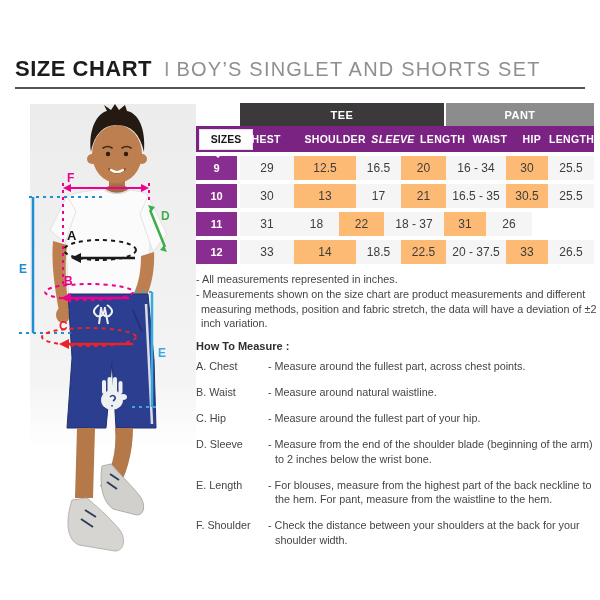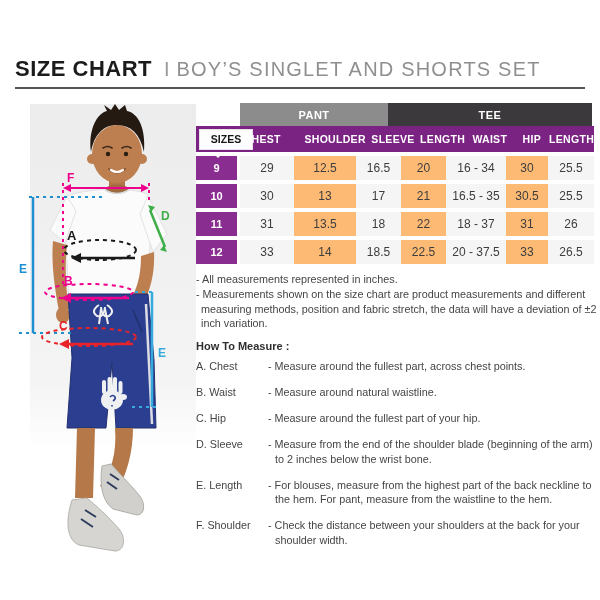--- a/index.html
+++ b/index.html
@@ -52,30 +52,30 @@
 <div class="hdr">
   <span class="t1">SIZE CHART</span>
   <span class="sep">I</span>
   <span class="t2">BOY’S SINGLET AND SHORTS SET</span>
 </div>
 <div class="rule"></div>
 
 <div class="tbl">
   <div class="grow" id="group-row">
     <div class="spacer"></div>
-  <div class="gcell g-pant" style="width: 148px;">PANT</div>
-      <div class="gcell g-tee" style="width: 206px;">TEE</div>
+  <div class="gcell g-tee" style="width: 206px;">TEE</div>
+      <div class="gcell g-pant" style="width: 148px;">PANT</div>
     </div>
   <div class="hrow" id="header-row">
       <div style="width: 44px;">
         <div class="sizesbox">SIZES</div>
       </div>
       <div class="hcell" style="width: 54px;">CHEST</div>
       <div class="hcell" style="width: 62px; margin-left: 20px;">SHOULDER</div>
-      <div class="hcell" style="width: 66px;">SLEEVE</div>
+      <div class="hcell" style="width: 66px; font-style: italic;">SLEEVE</div>
       <div class="hcell" style="width: 45px;">LENGTH</div>
       <div class="hcell" style="width: 60px;">WAIST</div>
       <div class="hcell" style="width: 42px;">HIP</div>
       <div class="hcell" style="width: 46px;">LENGTH</div>
     </div>
   <div class="notch"></div>
   <div id="data-rows">
       <div class="drow">
         <div class="scell">9</div>
         <div class="dcell c-light" style="width: 54px;">29</div>
@@ -92,21 +92,20 @@
         <div class="dcell c-dark" style="width: 62px;">13</div>
         <div class="dcell c-light" style="width: 45px;">17</div>
         <div class="dcell c-dark" style="width: 45px;">21</div>
         <div class="dcell c-light" style="width: 60px;">16.5 - 35</div>
         <div class="dcell c-dark" style="width: 42px; text-align: center;">30.5</div>
         <div class="dcell c-light" style="width: 46px;">25.5</div>
       </div>
       <div class="drow">
         <div class="scell">11</div>
         <div class="dcell c-light" style="width: 54px;">31</div>
-        <div class="dcell c-dark" style="width: 62px;">13.5</div>
         <div class="dcell c-light" style="width: 45px;">18</div>
         <div class="dcell c-dark" style="width: 45px;">22</div>
         <div class="dcell c-light" style="width: 60px;">18 - 37</div>
         <div class="dcell c-dark" style="width: 42px;">31</div>
         <div class="dcell c-light" style="width: 46px;">26</div>
       </div>
       <div class="drow">
         <div class="scell">12</div>
         <div class="dcell c-light" style="width: 54px;">33</div>
         <div class="dcell c-dark" style="width: 62px;">14</div>

